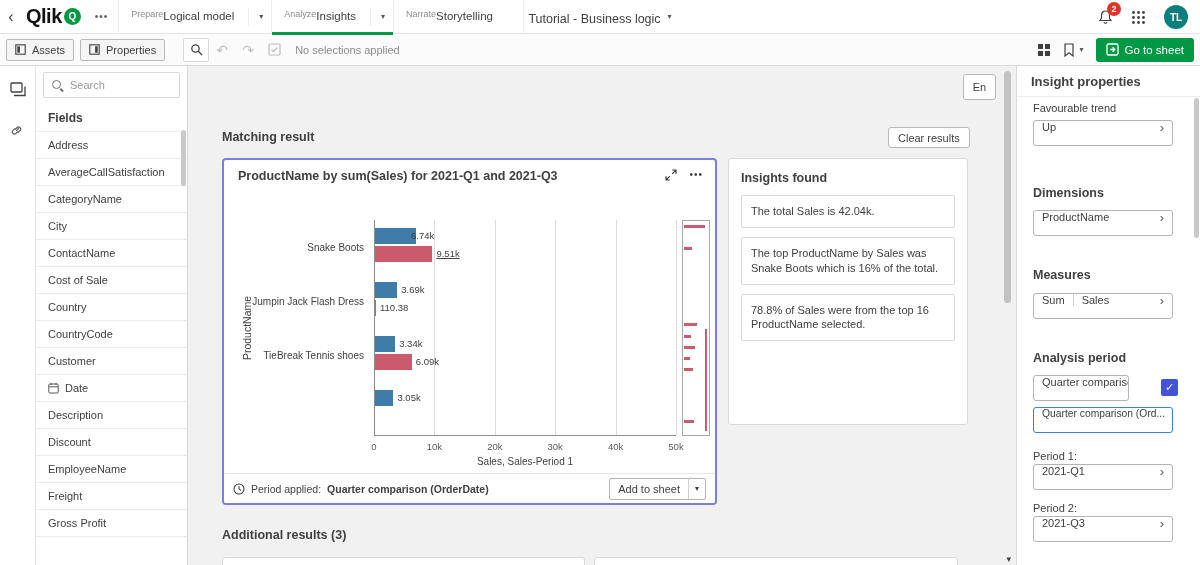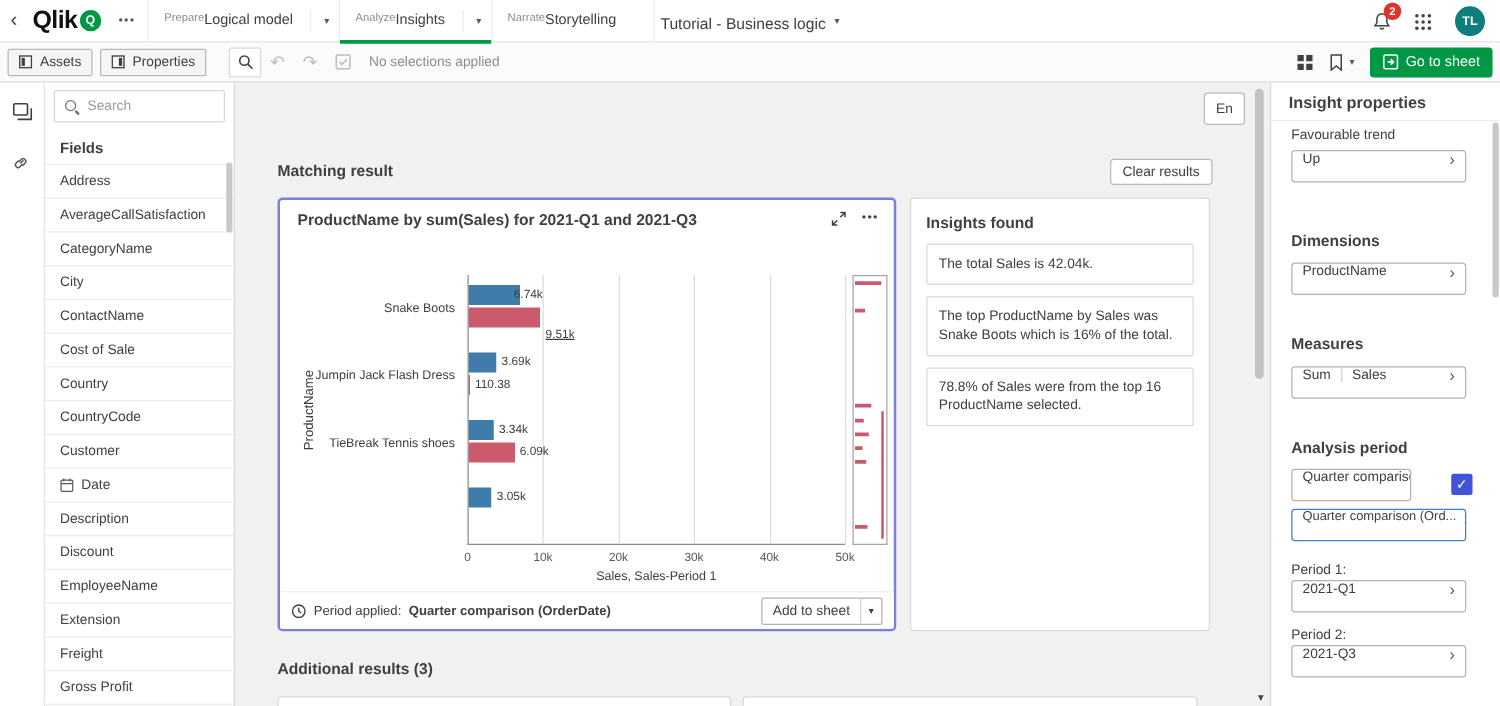--- a/index.html
+++ b/index.html
@@ -84,21 +84,21 @@
   .xtick{position:absolute;transform:translateX(-50%);font-size:9.5px;color:#595959}
   .xtitle{position:absolute;left:150px;top:296px;width:302px;text-align:center;font-size:10px;color:#404040}
   .chart-footer{position:absolute;left:0;right:0;bottom:0;height:30px;border-top:1px solid #e6e6e6;display:flex;align-items:center;gap:6px;padding:0 9px;font-size:10.5px;background:#fff;border-radius:0 0 2px 2px}
   .footer-val{font-weight:bold}
   .add-btn{margin-left:auto;height:22px;background:#fff;border:1px solid #b3b3b3;border-radius:2px;display:flex;align-items:center;font-size:11px;cursor:pointer}
   .add-lab{padding:0 8px}
   .add-div{width:1px;height:21px;background:#d0d0d0}
   .add-caret{padding:0 6px;font-size:8px;color:#404040}
 
   
-  .insights-card{position:absolute;left:540px;top:92px;width:240px;height:347px;background:#fff;border:1px solid #d9d9d9;border-radius:3px;padding:12px;overflow:hidden}
+  .insights-card{position:absolute;left:540px;top:92px;width:240px;height:267px;background:#fff;border:1px solid #d9d9d9;border-radius:3px;padding:12px;overflow:hidden}
   .insights-title{font-size:12.5px;font-weight:bold;margin-bottom:10px}
   .insight-item{border:1px solid #d9d9d9;border-radius:2px;padding:8px 9px;font-size:11px;line-height:1.35;margin-bottom:9px;background:#fff}
 
   .additional-title{position:absolute;left:34px;top:462px;font-size:12.5px;font-weight:bold}
   .sliver{position:absolute;top:491px;height:40px;background:#fff;border:1px solid #d9d9d9;border-radius:3px 3px 0 0}
   .s1{left:34px;width:363px}
   .s2{left:406px;width:364px}
   .main-scrollbar{position:absolute;right:5px;top:5px;width:7px;height:478px}
   .main-scrollbar .thumb{position:absolute;top:0;left:0;width:7px;height:232px;background:#c2c2c2;border-radius:4px}
   .scroll-down{position:absolute;right:5px;bottom:1px;font-size:9px;color:#404040;cursor:pointer}
@@ -321,23 +321,20 @@
         <div class="field-row">
           <span class="field-label">Description</span>
         </div>
         <div class="field-row">
           <span class="field-label">Discount</span>
         </div>
         <div class="field-row">
           <span class="field-label">EmployeeName</span>
         </div>
         <div class="field-row">
-          <span class="field-label">Extension</span>
-        </div>
-        <div class="field-row">
           <span class="field-label">Freight</span>
         </div>
         <div class="field-row">
           <span class="field-label">Gross Profit</span>
         </div>
       </div>
     <div class="side-scroll"></div>
   </aside>
 
   <main class="main">
@@ -363,21 +360,21 @@
         </div>
       <div class="plot">
           <div class="gridline" style="left: 59.4px;"></div>
           <div class="gridline" style="left: 119.8px;"></div>
           <div class="gridline" style="left: 180.2px;"></div>
           <div class="gridline" style="left: 240.6px;"></div>
           <div class="gridline" style="left: 301px;"></div>
           <div class="hbar" style="top: 8px; width: 40.7096px; background: rgb(63, 124, 169);"></div>
           <span class="bar-val" style="top: 8px; left: 36px; text-align: right;">6.74k</span>
           <div class="hbar" style="top: 26px; width: 57.4404px; background: rgb(204, 90, 109);"></div>
-          <span class="bar-val" style="top: 40px; left: 61.4404px; text-decoration: underline;">9.51k</span>
+          <span class="bar-val" style="top: 26px; left: 61.4404px; text-decoration: underline;">9.51k</span>
           <div class="hbar" style="top: 62px; width: 22.2876px; background: rgb(63, 124, 169);"></div>
           <span class="bar-val" style="top: 62px; left: 26.2876px;">3.69k</span>
           <div class="hbar" style="top: 80px; width: 1px; background: rgb(204, 90, 109);"></div>
           <span class="bar-val" style="top: 80px; left: 5px;">110.38</span>
           <div class="hbar" style="top: 116px; width: 20.1736px; background: rgb(63, 124, 169);"></div>
           <span class="bar-val" style="top: 116px; left: 24.1736px;">3.34k</span>
           <div class="hbar" style="top: 134px; width: 36.7836px; background: rgb(204, 90, 109);"></div>
           <span class="bar-val" style="top: 134px; left: 40.7836px;">6.09k</span>
           <div class="hbar" style="top: 170px; width: 18.422px; background: rgb(63, 124, 169);"></div>
           <span class="bar-val" style="top: 170px; left: 22.422px;">3.05k</span>

